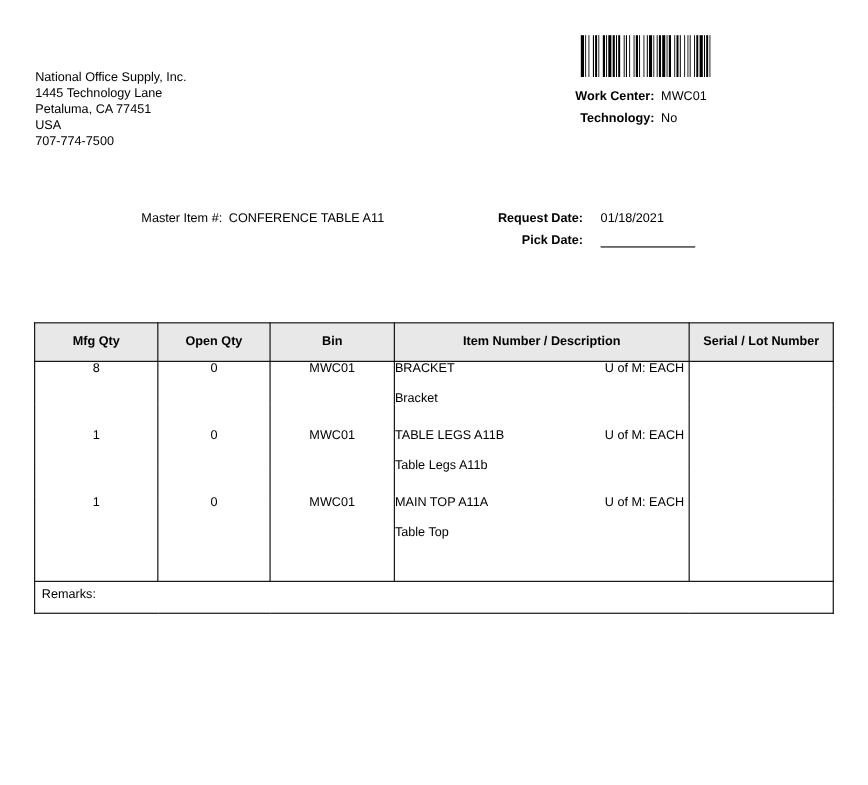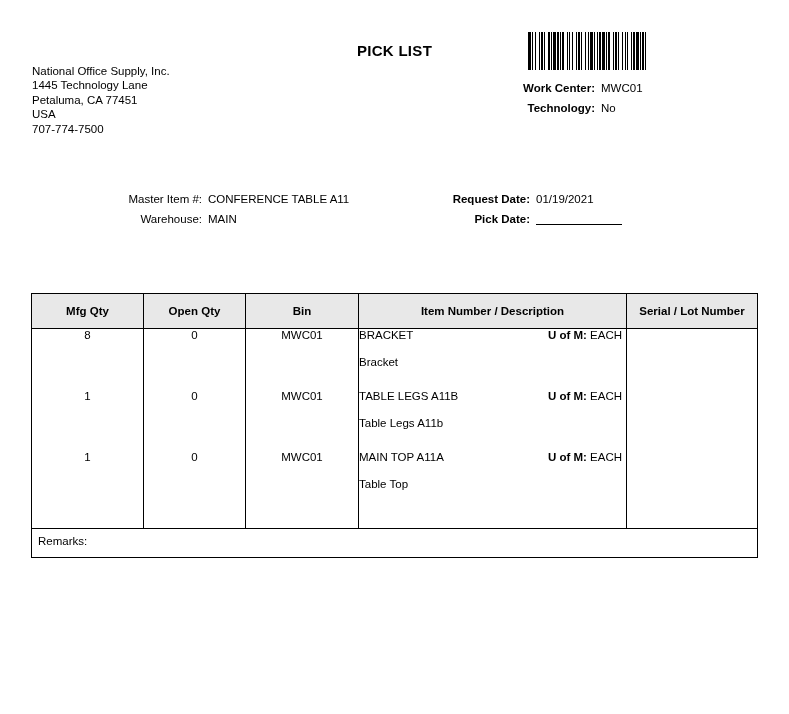--- a/index.html
+++ b/index.html
@@ -102,21 +102,21 @@
   }
   .rq-row {
     display: flex;
     margin-bottom: 6px;
     line-height: 14px;
   }
   .rq-label {
     width: 110px;
     text-align: right;
     font-weight: bold;
-    padding-right: 6px;
+    padding-right: 16px;
   }
   .rq-value { text-align: left; }
   .blank-line {
     display: inline-block;
     width: 86px;
     border-bottom: 1px solid #000;
     height: 12px;
   }
 
   
@@ -154,41 +154,40 @@
   .center { text-align: center; }
   .item-cell {
     position: relative;
     padding: 9px 8px 0 8px;
   }
   .item-line1 {
     display: flex;
     justify-content: space-between;
     align-items: baseline;
   }
-  .uom-label { font-weight: bold; }
+  .uom-label { font-weight: normal; }
   .uom-wrap { white-space: nowrap; padding-right: 4px; }
   .item-line2 { margin-top: 15px; }
 
   .row-spacer td { height: 22px; }
   .filler td { height: 38px; border-bottom: 1px solid #000; }
 
   .remarks-row td {
     border: 1px solid #000;
     border-top: none;
     padding: 6px 6px 6px 6px;
     height: 16px;
     font-size: 11.5px;
   }
 </style>
 </head>
 <body>
 
 <div class="page">
 
-  <div class="title">PICK LIST</div>
 
   <div class="company-block">
     <div>National Office Supply, Inc.</div>
     <div>1445 Technology Lane</div>
     <div>Petaluma, CA 77451</div>
     <div>USA</div>
     <div>707-774-7500</div>
   </div>
 
   <div class="barcode" id="barcode">
@@ -281,30 +280,26 @@
       <div class="wo-label">Technology:</div>
       <div class="wo-value">No</div>
     </div>
   </div>
 
   <div class="master-block">
     <div class="mi-row">
       <div class="mi-label">Master Item #:</div>
       <div class="mi-value">CONFERENCE TABLE A11</div>
     </div>
-    <div class="mi-row">
-      <div class="mi-label">Warehouse:</div>
-      <div class="mi-value">MAIN</div>
-    </div>
   </div>
 
   <div class="request-block">
     <div class="rq-row">
       <div class="rq-label">Request Date:</div>
-      <div class="rq-value">01/19/2021</div>
+      <div class="rq-value">01/18/2021</div>
     </div>
     <div class="rq-row">
       <div class="rq-label">Pick Date:</div>
       <div class="rq-value"><span class="blank-line"></span></div>
     </div>
   </div>
 
   <table class="pick-table">
     <colgroup>
       <col class="col-mfg">

